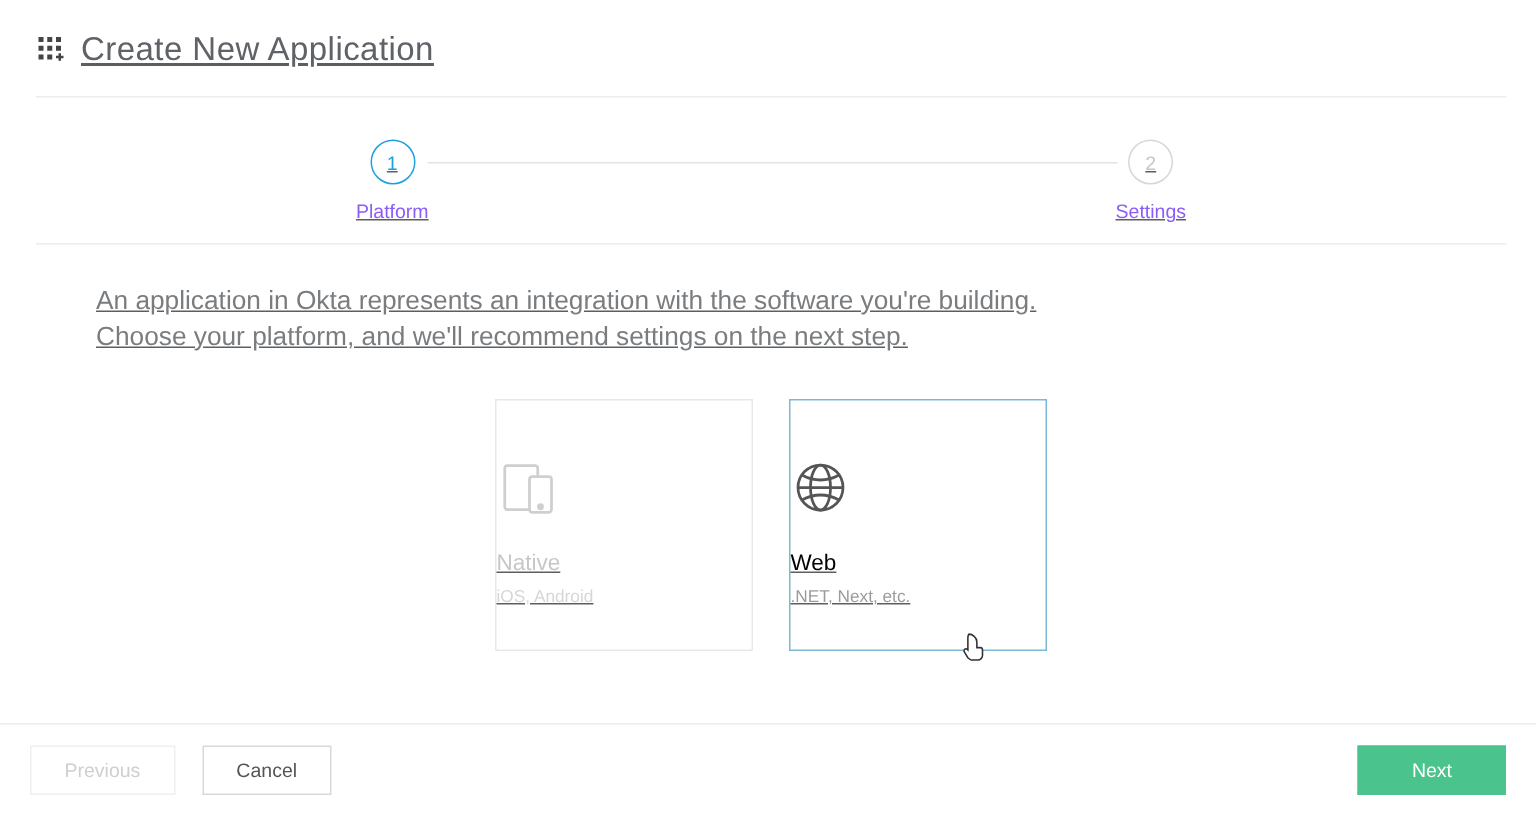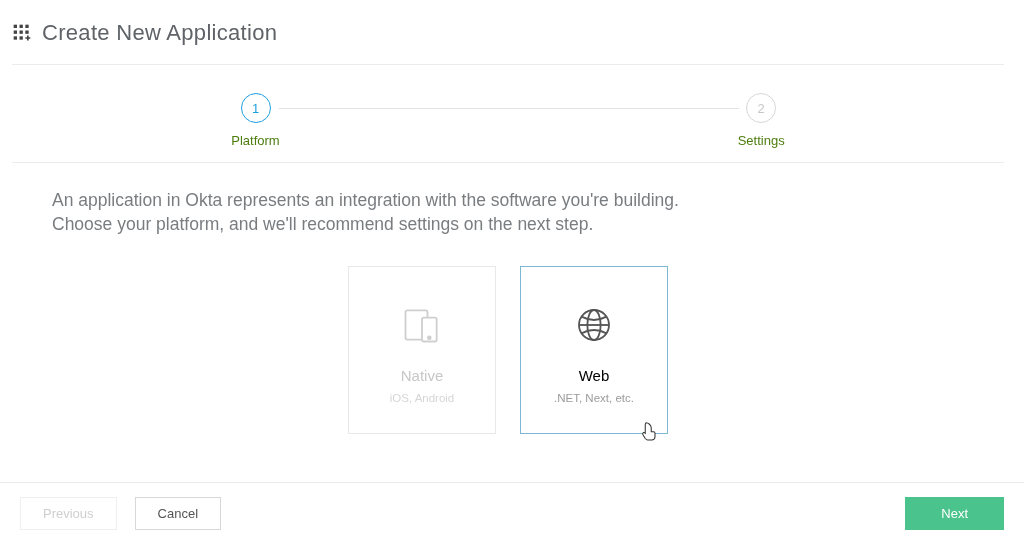--- a/index.html
+++ b/index.html
@@ -5,21 +5,22 @@
     * { box-sizing: border-box; margin: 0; padding: 0; }
     body {
       font-family: -apple-system, BlinkMacSystemFont, "Segoe UI", Helvetica, Arial, sans-serif;
       background: #fff;
       color: #5e5e5e;
       width: 1024px;
       height: 542px;
       overflow: hidden;
     }
     .page {
-      padding: 20px 20px 0 12px;
+      padding: 20px 20px 0 24px;
+      text-decoration: underline;
     }
     .header {
       display: flex;
       align-items: center;
       gap: 10px;
       padding-bottom: 18px;
       border-bottom: 1px solid #ececec;
     }
     .hdr-icon {
       width: 20px;
@@ -73,45 +74,45 @@
       height: 1px;
       background: #e3e3e3;
       margin: 0 -1px;
       align-self: flex-start;
       margin-top: 15px;
       z-index: 1;
     }
     .step-label {
       margin-top: 10px;
       font-size: 13px;
-      color: #4d7c0f;
+      color: #8b5cf6;
     }
     .intro {
       text-align: left;
       padding: 26px 40px 30px;
     }
     .intro p {
       font-size: 17.5px;
       font-weight: 300;
       color: #7a7d80;
       line-height: 1.35;
     }
     .cards {
       display: flex;
       gap: 24px;
       justify-content: center;
       padding: 0 40px 30px;
     }
     .card {
-      width: 148px;
+      width: 172px;
       height: 168px;
       border: 1px solid #e8e8e8;
       display: flex;
       flex-direction: column;
-      align-items: center;
+      align-items: flex-start;
       justify-content: center;
       cursor: pointer;
       background: #fff;
     }
     .card.selected {
       border-color: #7cb7d3;
     }
     .card-icon {
       height: 56px;
       display: flex;

